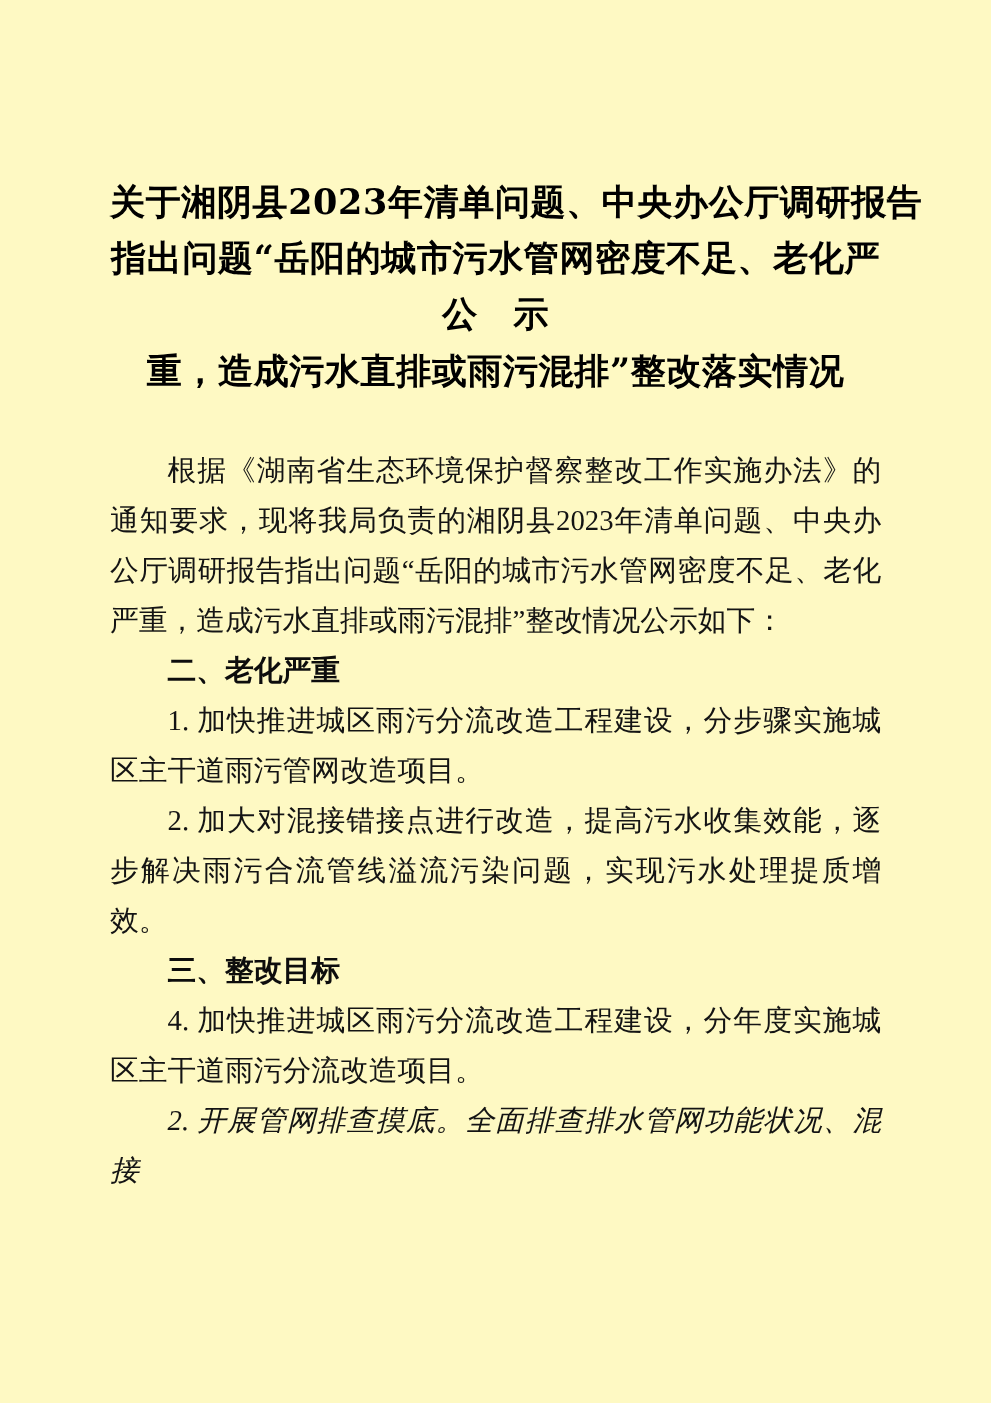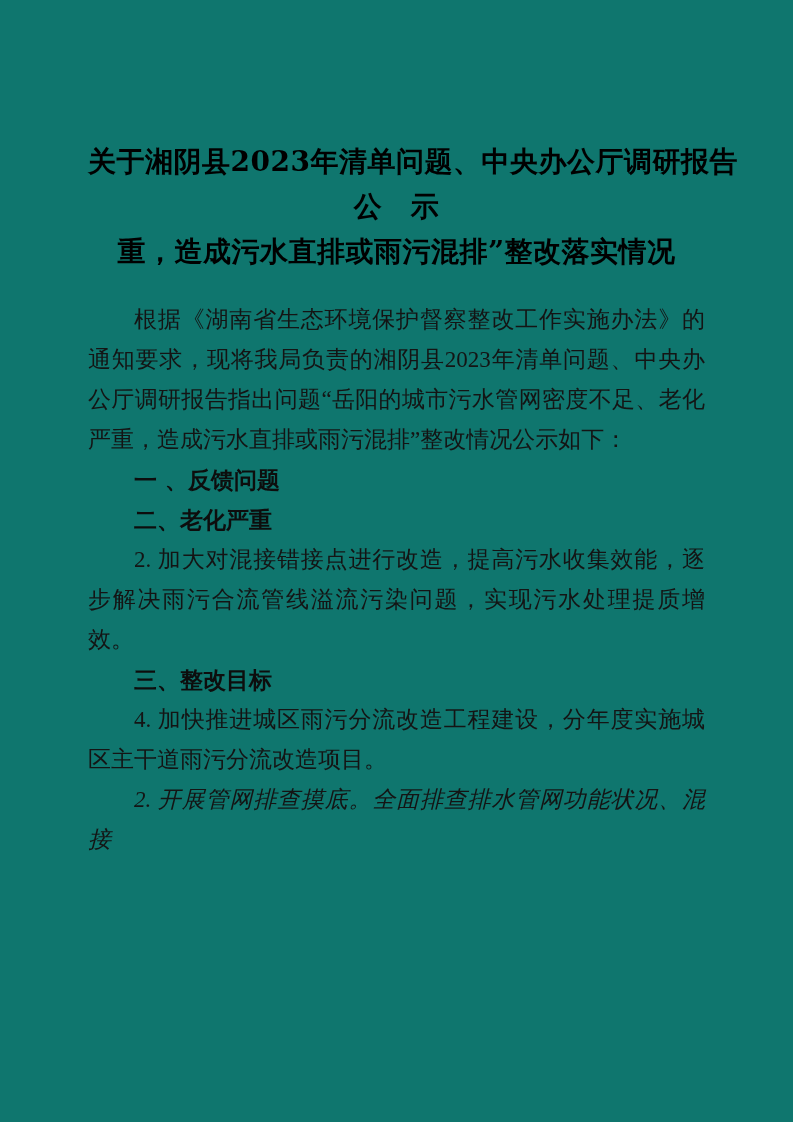--- a/index.html
+++ b/index.html
@@ -4,21 +4,21 @@
 <style>
   html, body {
     margin: 0;
     padding: 0;
     background: #ffffff;
   }
   .page {
     position: relative;
     width: 793px;
     height: 1122px;
-    background: #0f766e;
+    background: #fef9c3;
     overflow: hidden;
     font-family: "Liberation Serif", serif;
   }
   .content {
     position: absolute;
     left: 88px;
     top: 139px;
     width: 617px;
   }
   .doc-title {
@@ -28,21 +28,21 @@
     line-height: 45px;
     text-align: center;
     color: #000000;
     letter-spacing: 0.5px;
   }
   .doc-title .title-line {
     display: block;
     white-space: nowrap;
   }
   .doc-body {
-    margin-top: 26px;
+    margin-top: 38px;
     font-family: "Liberation Serif", serif;
     font-size: 23px;
     line-height: 40px;
     color: #141414;
     text-align: justify;
   }
   .doc-body p {
     margin: 0;
     text-indent: 2em;
   }
@@ -62,31 +62,32 @@
   }
 </style>
 </head>
 <body>
 
 <div class="page">
   <div class="content">
 
     <div class="doc-title">
       <span class="title-line">关于湘阴县2023年清单问题、中央办公厅调研报告</span>
+      <span class="title-line">指出问题“岳阳的城市污水管网密度不足、老化严</span>
       <span class="title-line">公　示</span>
       <span class="title-line">重，造成污水直排或雨污混排”整改落实情况</span>
     </div>
 
     <div class="doc-body">
 
       <p>根据《湖南省生态环境保护督察整改工作实施办法》的通知要求，现将我局负责的湘阴县2023年清单问题、中央办公厅调研报告指出问题“岳阳的城市污水管网密度不足、老化严重，造成污水直排或雨污混排”整改情况公示如下：</p>
 
-      <h2 class="section-heading">一 、反馈问题</h2>
 
       <h2 class="section-heading">二、老化严重</h2>
+      <p>1. 加快推进城区雨污分流改造工程建设，分步骤实施城区主干道雨污管网改造项目。</p>
       <p>2. 加大对混接错接点进行改造，提高污水收集效能，逐步解决雨污合流管线溢流污染问题，实现污水处理提质增效。</p>
 
       <h2 class="section-heading">三、整改目标</h2>
       <p>4. 加快推进城区雨污分流改造工程建设，分年度实施城区主干道雨污分流改造项目。</p>
       <p class="cutoff">2. 开展管网排查摸底。全面排查排水管网功能状况、混接</p>
 
     </div>
   </div>
 </div>
 

